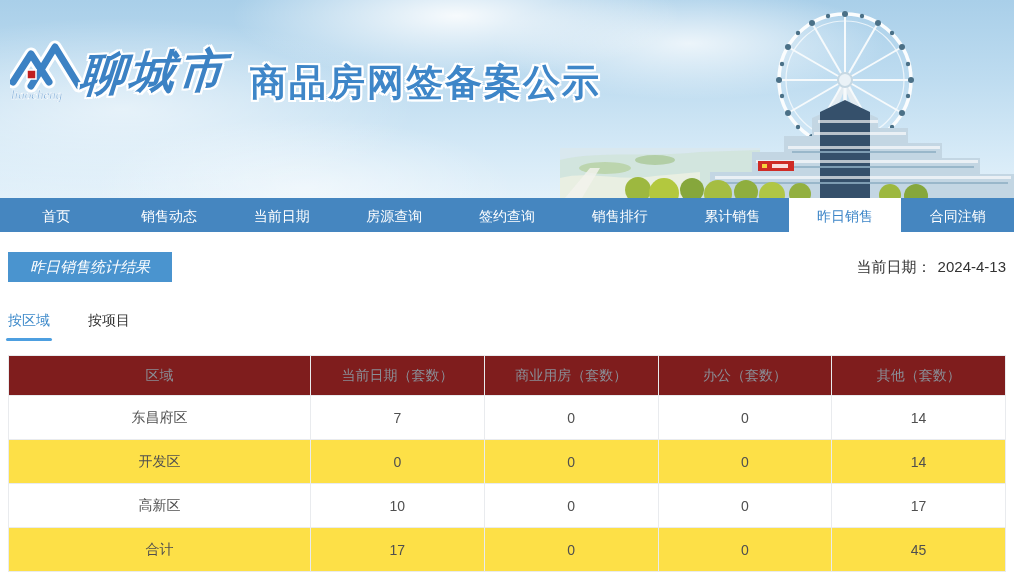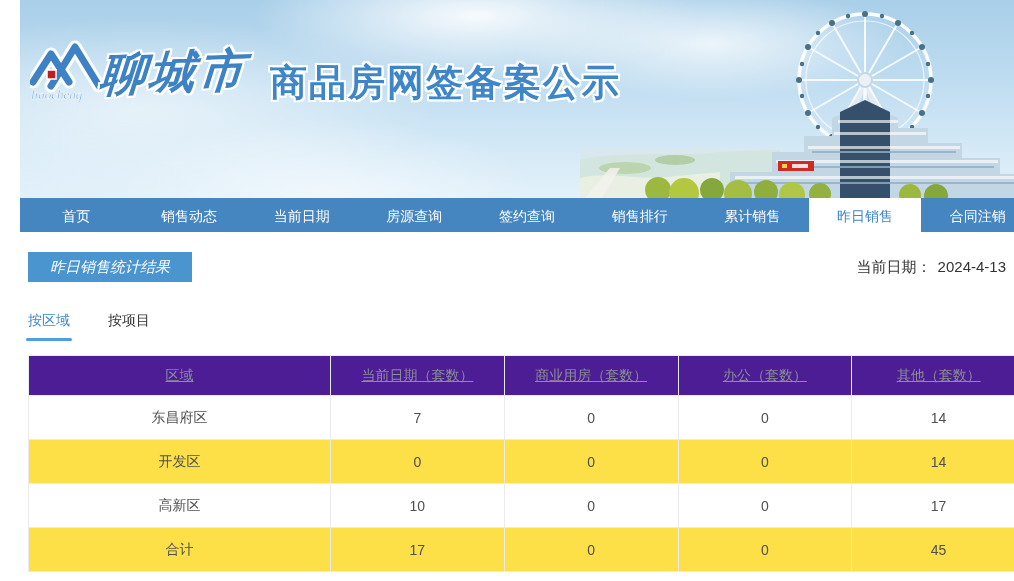--- a/index.html
+++ b/index.html
@@ -1,17 +1,17 @@
 <!DOCTYPE html>
 <html><head>
 <meta charset="utf-8">
 <style>
   * { margin:0; padding:0; box-sizing:border-box; }
   html,body { font-family:"Liberation Sans","DejaVu Sans",sans-serif; background:#fff; }
-  .viewport { position:relative; width:1014px; height:581px; background:#fff; overflow:hidden;padding-left:20px; }
+  .viewport { position:relative; width:1014px; height:581px; background:#fff; overflow:hidden; }
 
   
   .banner{
     position:relative; width:1014px; height:198px; overflow:hidden;
     background:
       radial-gradient(ellipse 320px 90px at 45% 8%,  rgba(255,255,255,.9), rgba(255,255,255,0) 70%),
       radial-gradient(ellipse 280px 80px at 68% 22%, rgba(255,255,255,.75), rgba(255,255,255,0) 70%),
       radial-gradient(ellipse 420px 130px at 12% 55%, rgba(255,255,255,.55), rgba(255,255,255,0) 70%),
       radial-gradient(ellipse 300px 100px at 30% 95%, rgba(255,255,255,.5), rgba(255,255,255,0) 70%),
       linear-gradient(180deg,#a9cfe9 0%,#bedcf0 40%,#d6eaf7 78%,#e3f1fa 100%);
@@ -61,21 +61,21 @@
     height:3px; background:#4d9fe0; border-radius:2px;
   }
 
   
   .sales-table{
     width:998px; margin:21px 8px 0 8px; border-collapse:collapse; table-layout:fixed;
   }
   .sales-table th, .sales-table td{
     border:1px solid #e9ebee; text-align:center; font-size:14px; font-weight:normal;
   }
-  .sales-table th{ height:40px; background:#4c1d95; color:#8a8e96;text-decoration:underline; }
+  .sales-table th{ height:40px; background:#7f1d1d; color:#8a8e96; }
   .sales-table td{ height:44px; color:#4f4f4f;margin-left:47px; }
   .sales-table tr.stripe td{ background:#fde047; }
   .col-region{ width:302px; }
 </style>
 </head>
 <body>
 
 <div class="viewport">
 
   <div class="banner">

